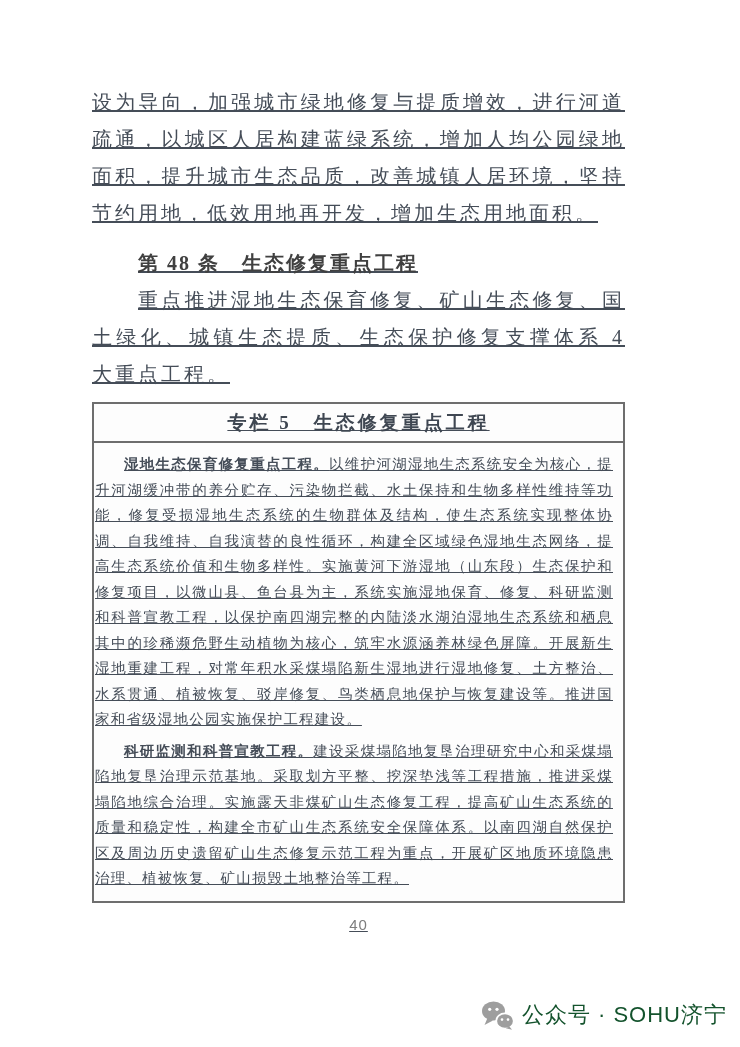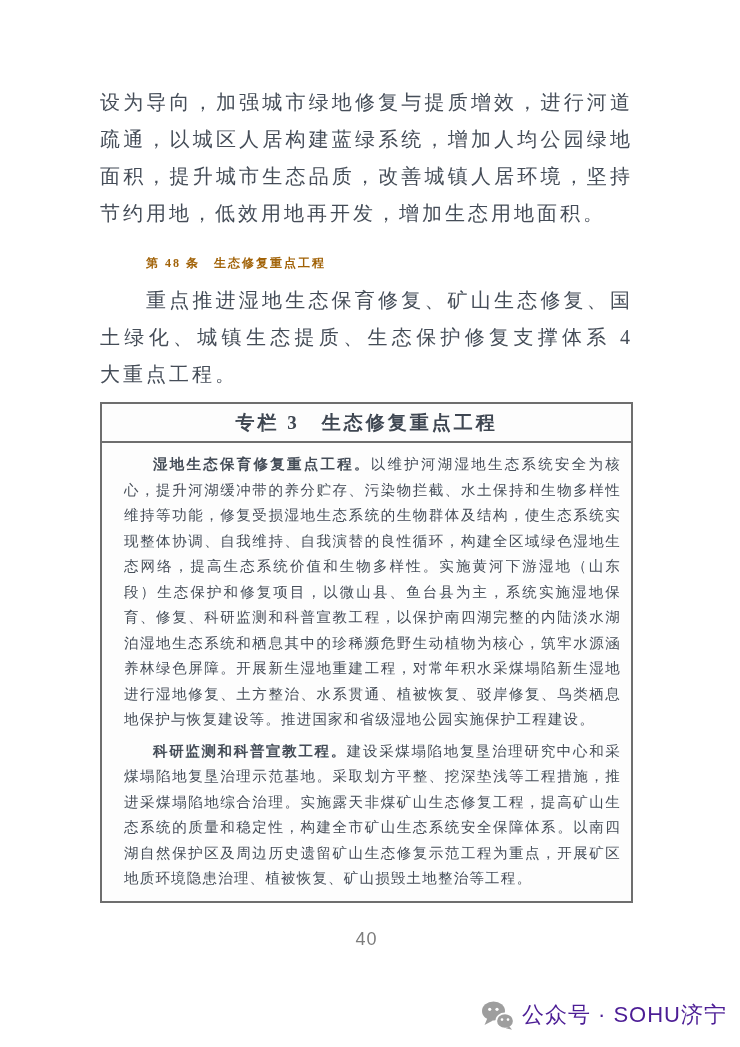--- a/index.html
+++ b/index.html
@@ -6,102 +6,103 @@
   body {
     width: 740px;
     height: 1047px;
     position: relative;
     overflow: hidden;
     background: #ffffff;
     font-family: "Liberation Serif", "DejaVu Serif", serif;
   }
   .content {
     position: absolute;
-    left: 100px;
+    left: 92px;
     top: 84px;
     width: 533px;
     color: #454d58;
+    text-decoration: underline;
   }
   .body-para {
     margin: 0;
     font-size: 20px;
     line-height: 37px;
     letter-spacing: 3px;
     text-align: justify;
   }
   .article-heading {
     margin: 13px 0 0 0;
-    font-size: 12px;
+    font-size: 20px;
     font-weight: bold;
     line-height: 37px;
     letter-spacing: 2px;
     text-indent: 46px;
-    color: #a16207;
+    color: #404040;
   }
   .indented { text-indent: 46px; }
   .panel {
     margin-top: 9px;
     border: 2px solid #6e6e6e;
     background: #fdfdfd;
   }
   .panel-header {
     border-bottom: 2px solid #6e6e6e;
     text-align: center;
     font-size: 19px;
     font-weight: bold;
     letter-spacing: 3px;
     padding: 6px 0 5px 0;
     color: #3f4752;
   }
-  .panel-body { padding: 3px 10px 9px 22px; }
+  .panel-body { padding: 3px 10px 9px 1px; }
   .panel-para {
     margin: 6px 0 0 0;
     font-size: 14.5px;
     line-height: 25.5px;
     letter-spacing: 1.2px;
     text-align: justify;
     text-indent: 2em;
     color: #454d58;
   }
   .panel-para .lead { font-weight: bold; }
   .page-number {
     text-align: center;
-    margin-top: 26px;
-    font-size: 18px;
+    margin-top: 13px;
+    font-size: 15px;
     letter-spacing: 1px;
     color: #7d7d7d;
     font-family: "Liberation Sans", "DejaVu Sans", sans-serif;
   }
   .footer {
     position: absolute;
     right: 13px;
     top: 1000px;
     display: flex;
     align-items: center;
     gap: 8px;
-    color: #4c1d95;
+    color: #14532d;
     font-size: 22px;
     letter-spacing: 1px;
     font-family: "Liberation Sans", "DejaVu Sans", sans-serif;
   }
   .footer svg { display: block; }
 </style>
 </head>
 <body>
 
 <div class="content">
 
   <p class="body-para">设为导向，加强城市绿地修复与提质增效，进行河道疏通，以城区人居构建蓝绿系统，增加人均公园绿地面积，提升城市生态品质，改善城镇人居环境，坚持节约用地，低效用地再开发，增加生态用地面积。</p>
 
   <h2 class="article-heading">第 48 条　生态修复重点工程</h2>
 
   <p class="body-para indented">重点推进湿地生态保育修复、矿山生态修复、国土绿化、城镇生态提质、生态保护修复支撑体系 4 大重点工程。</p>
 
   <div class="panel">
-    <div class="panel-header">专栏 3　生态修复重点工程</div>
+    <div class="panel-header">专栏 5　生态修复重点工程</div>
     <div class="panel-body">
       <p class="panel-para"><span class="lead">湿地生态保育修复重点工程。</span><span>以维护河湖湿地生态系统安全为核心，提升河湖缓冲带的养分贮存、污染物拦截、水土保持和生物多样性维持等功能，修复受损湿地生态系统的生物群体及结构，使生态系统实现整体协调、自我维持、自我演替的良性循环，构建全区域绿色湿地生态网络，提高生态系统价值和生物多样性。实施黄河下游湿地（山东段）生态保护和修复项目，以微山县、鱼台县为主，系统实施湿地保育、修复、科研监测和科普宣教工程，以保护南四湖完整的内陆淡水湖泊湿地生态系统和栖息其中的珍稀濒危野生动植物为核心，筑牢水源涵养林绿色屏障。开展新生湿地重建工程，对常年积水采煤塌陷新生湿地进行湿地修复、土方整治、水系贯通、植被恢复、驳岸修复、鸟类栖息地保护与恢复建设等。推进国家和省级湿地公园实施保护工程建设。</span></p>
       <p class="panel-para"><span class="lead">科研监测和科普宣教工程。</span><span>建设采煤塌陷地复垦治理研究中心和采煤塌陷地复垦治理示范基地。采取划方平整、挖深垫浅等工程措施，推进采煤塌陷地综合治理。实施露天非煤矿山生态修复工程，提高矿山生态系统的质量和稳定性，构建全市矿山生态系统安全保障体系。以南四湖自然保护区及周边历史遗留矿山生态修复示范工程为重点，开展矿区地质环境隐患治理、植被恢复、矿山损毁土地整治等工程。</span></p>
     </div>
   </div>
 
   <div class="page-number">40</div>
 </div>
 
 <div class="footer">

